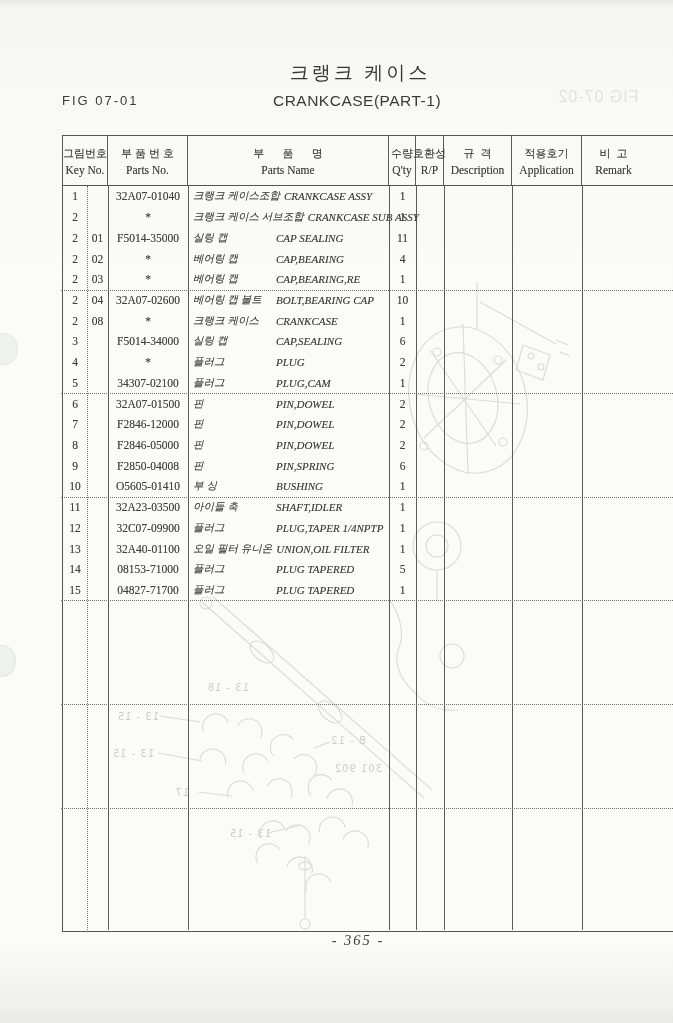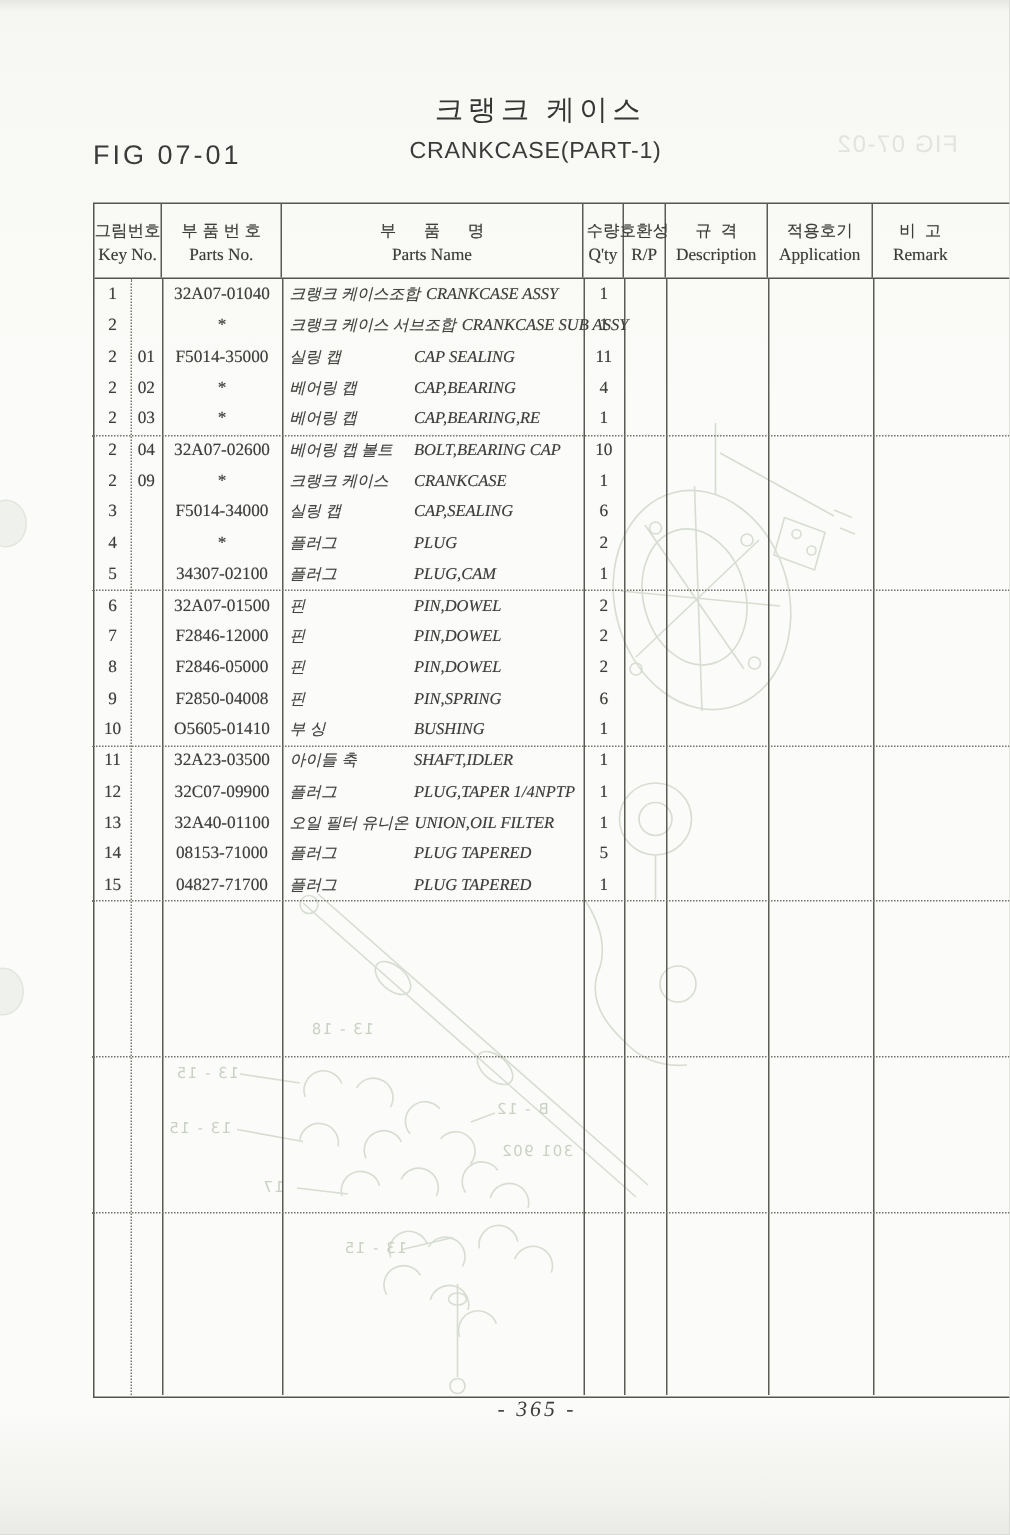--- a/index.html
+++ b/index.html
@@ -23,21 +23,21 @@
   .punch{position:absolute;border-radius:50%;background:#eff1ec;border:1px solid #e3e6df;}
   .punch.p1{left:-10px;top:333px;width:26px;height:30px;}
   .punch.p2{left:-12px;top:645px;width:26px;height:30px;}
   
   .title-kr{
     position:absolute;left:0;top:60px;width:720px;text-align:center;
     font-family:"Liberation Sans",sans-serif;font-size:19px;letter-spacing:3px;color:#353535;
   }
   .fig-label{
     position:absolute;left:62px;top:93px;
-    font-family:"Liberation Sans",sans-serif;font-size:18px;letter-spacing:2px;color:#3a3a3a;
+    font-family:"Liberation Sans",sans-serif;font-size:13px;letter-spacing:2px;color:#3a3a3a;
   }
   .title-en{
     position:absolute;left:0;top:92px;width:714px;text-align:center;
     font-family:"Liberation Sans",sans-serif;font-size:15.5px;letter-spacing:.5px;color:#3a3a3a;
   }
   .page-number{
     position:absolute;left:0;top:932px;width:716px;text-align:center;
     font-style:italic;font-size:14.5px;letter-spacing:2px;color:#3c3c3a;
   }
   
@@ -290,21 +290,21 @@
     </div>
     <div class="c">10</div>
     <div class="c"></div>
     <div class="c"></div>
     <div class="c"></div>
     <div class="c"></div>
   </div>
 
   <div class="row">
     <div class="c">2</div>
-    <div class="c">09</div>
+    <div class="c">08</div>
     <div class="c">*</div>
     <div class="c name">
       <span class="nm-kr">크랭크 케이스</span>
       <span class="nm-en">CRANKCASE</span>
     </div>
     <div class="c">1</div>
     <div class="c"></div>
     <div class="c"></div>
     <div class="c"></div>
     <div class="c"></div>

